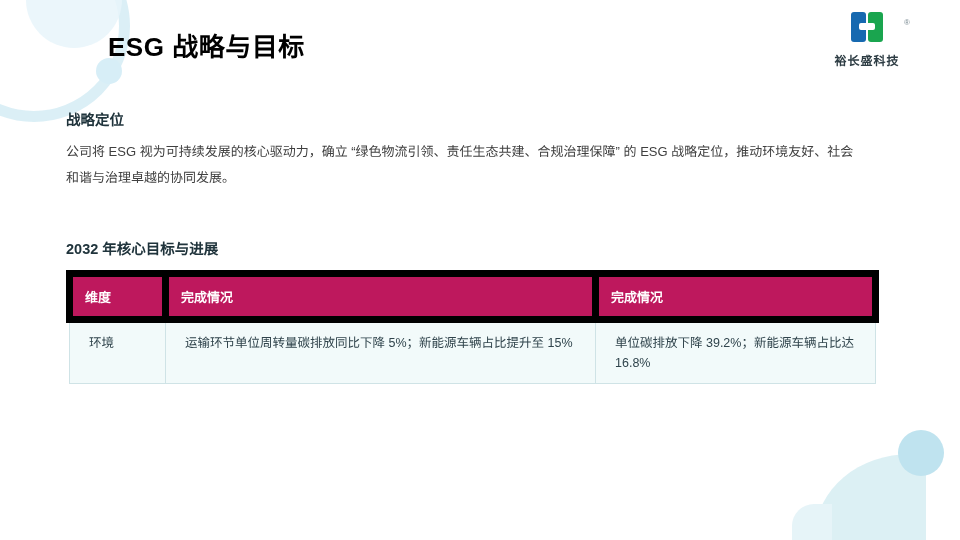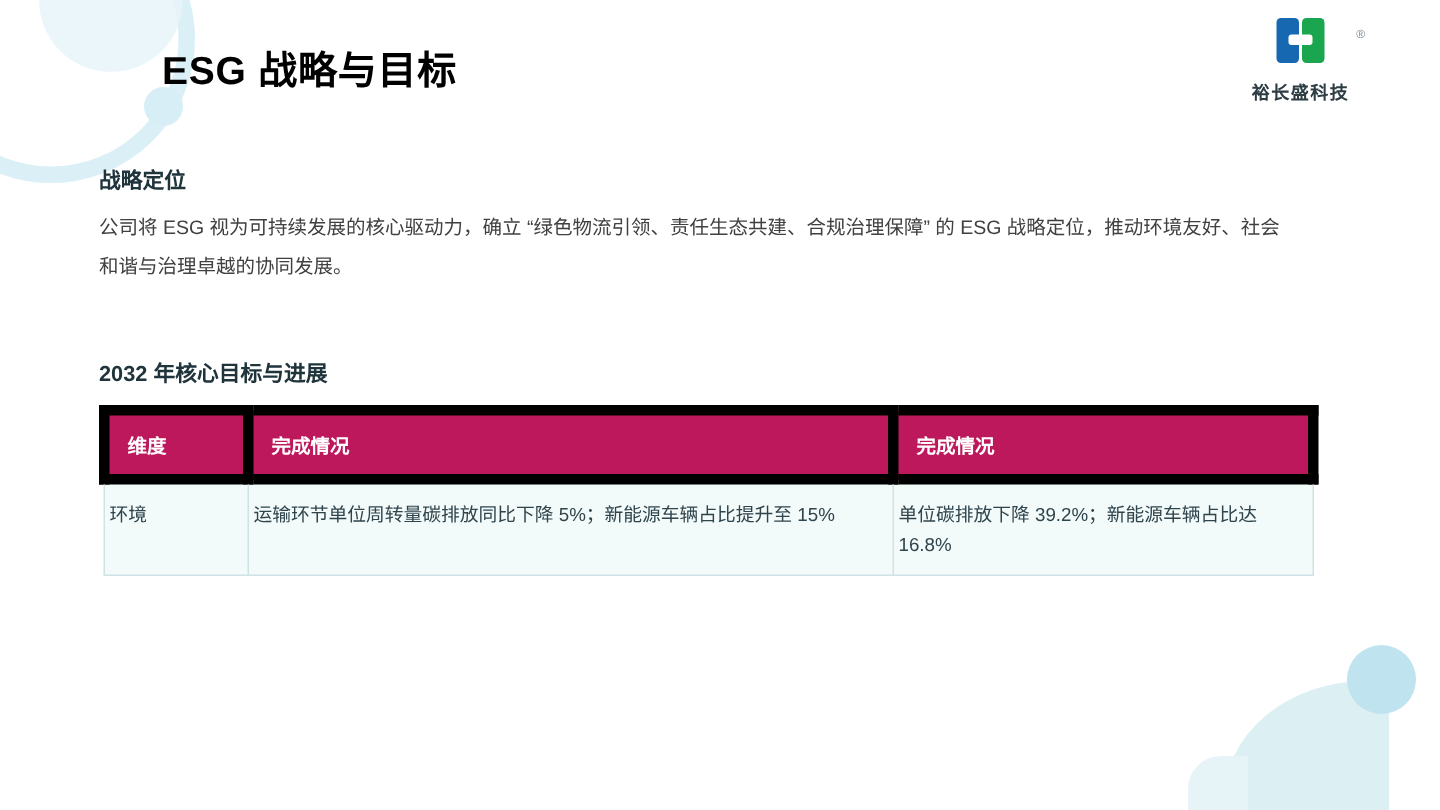--- a/index.html
+++ b/index.html
@@ -135,21 +135,21 @@
     color: #ffffff;
     font-size: 13px;
     font-weight: bold;
     text-align: left;
     padding: 10px 12px;
     border: 7px solid #000000;
   }
   table.goals td {
     font-size: 12.5px;
     color: #30444c;
-    padding: 10px 3px;
+    padding: 10px 19px;
     border: 1px solid #cfe3e6;
     vertical-align: top;
     line-height: 20px;
   }
   table.goals tbody tr:nth-child(odd) td { background: #f2fafa; }
   table.goals tbody tr:nth-child(even) td { background: #ffffff; }
 
   .col-dim { width: 96px; }
   .col-goal { width: 430px; }
   .col-status { width: 280px; }

